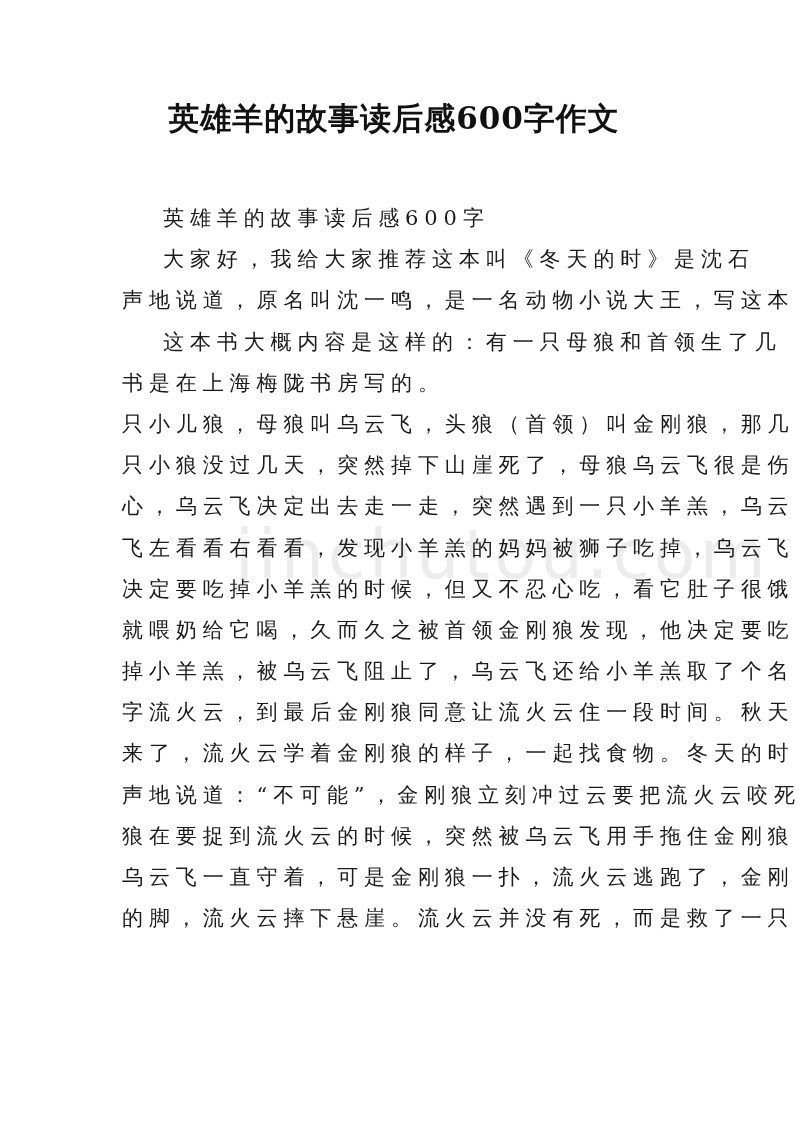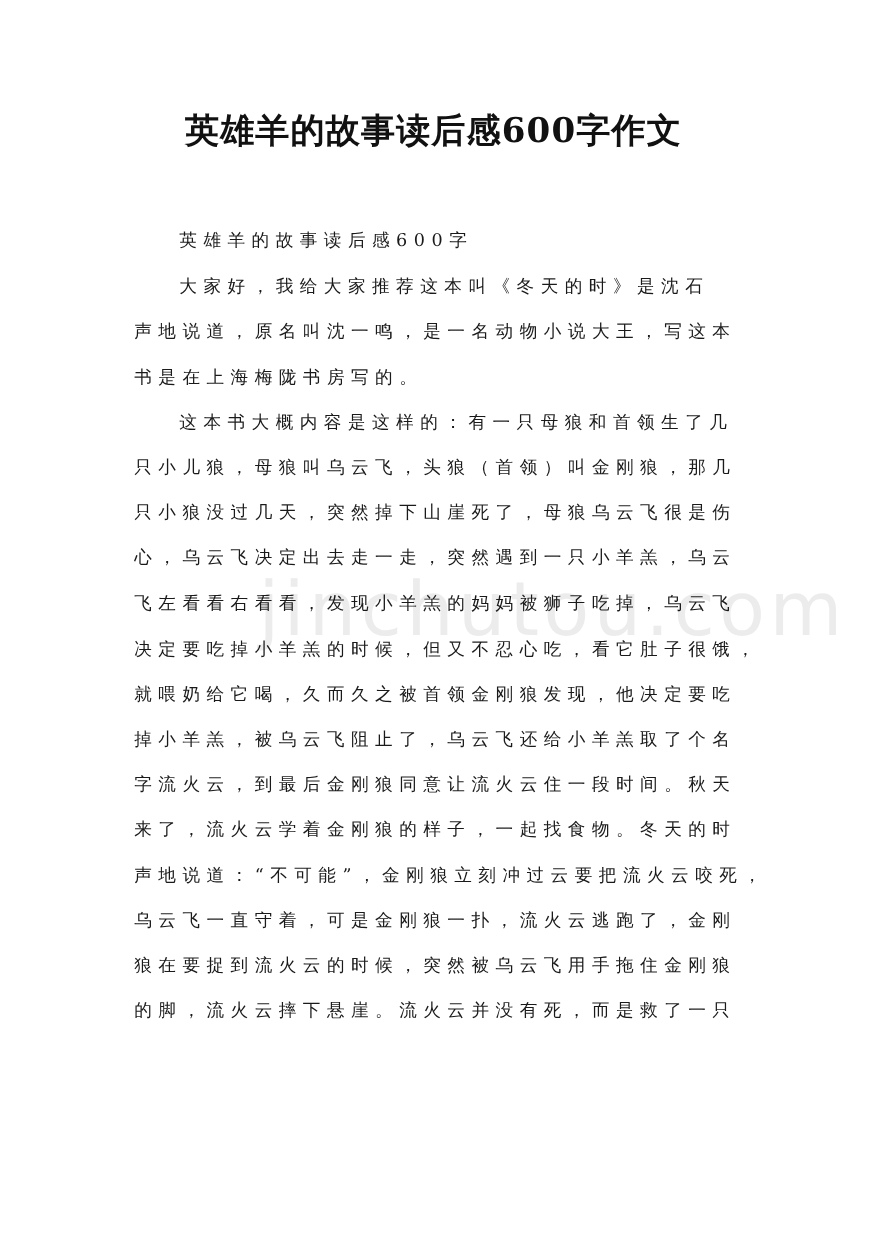--- a/index.html
+++ b/index.html
@@ -6,50 +6,50 @@
   body { width: 800px; height: 1132px; position: relative; overflow: hidden; }
   .page { position: absolute; left: 0; top: 0; width: 800px; height: 1132px; background: #fff; }
   .title {
     position: absolute; top: 98px; left: 0; width: 788px; text-align: center;
     font-family: "DejaVu Serif", "Liberation Serif", serif;
     font-size: 31px; font-weight: bold; color: #111; letter-spacing: 1px;
   }
   .body-text {
     position: absolute; left: 122px; top: 198px; width: 545px;
     font-family: "DejaVu Serif", "Liberation Serif", serif;
-    font-size: 16px; line-height: 41.2px; color: #1a1a1a;
+    font-size: 21px; line-height: 41.2px; color: #1a1a1a;
     letter-spacing: 5.9px;
   }
   .line { white-space: nowrap; height: 41.2px; }
   .indent { padding-left: 41px; }
   .watermark {
     position: absolute; left: 235px; top: 515px;
     font-family: "DejaVu Sans", sans-serif; font-size: 68px;
     color: rgba(200,200,200,0.35); letter-spacing: 4px; pointer-events: none;
   }
 </style>
 </head>
 <body>
 
 <div class="page">
   <div class="title">英雄羊的故事读后感600字作文</div>
   <div class="watermark">jinchutou.com</div>
   <div class="body-text" id="body-text">
       <div class="line indent">英雄羊的故事读后感600字</div>
       <div class="line indent">大家好，我给大家推荐这本叫《冬天的时》是沈石</div>
       <div class="line">声地说道，原名叫沈一鸣，是一名动物小说大王，写这本</div>
+      <div class="line indent">这本书大概内容是这样的：有一只母狼和首领生了几</div>
       <div class="line">书是在上海梅陇书房写的。</div>
-      <div class="line indent">这本书大概内容是这样的：有一只母狼和首领生了几</div>
       <div class="line">只小儿狼，母狼叫乌云飞，头狼（首领）叫金刚狼，那几</div>
       <div class="line">只小狼没过几天，突然掉下山崖死了，母狼乌云飞很是伤</div>
       <div class="line">心，乌云飞决定出去走一走，突然遇到一只小羊羔，乌云</div>
       <div class="line">飞左看看右看看，发现小羊羔的妈妈被狮子吃掉，乌云飞</div>
       <div class="line">决定要吃掉小羊羔的时候，但又不忍心吃，看它肚子很饿，</div>
       <div class="line">就喂奶给它喝，久而久之被首领金刚狼发现，他决定要吃</div>
       <div class="line">掉小羊羔，被乌云飞阻止了，乌云飞还给小羊羔取了个名</div>
       <div class="line">字流火云，到最后金刚狼同意让流火云住一段时间。秋天</div>
       <div class="line">来了，流火云学着金刚狼的样子，一起找食物。冬天的时</div>
       <div class="line">声地说道：“不可能”，金刚狼立刻冲过云要把流火云咬死，</div>
+      <div class="line">狼在要捉到流火云的时候，突然被乌云飞用手拖住金刚狼</div>
       <div class="line">乌云飞一直守着，可是金刚狼一扑，流火云逃跑了，金刚</div>
-      <div class="line">狼在要捉到流火云的时候，突然被乌云飞用手拖住金刚狼</div>
       <div class="line">的脚，流火云摔下悬崖。流火云并没有死，而是救了一只</div>
     </div>
 </div>
 
 </body></html>

